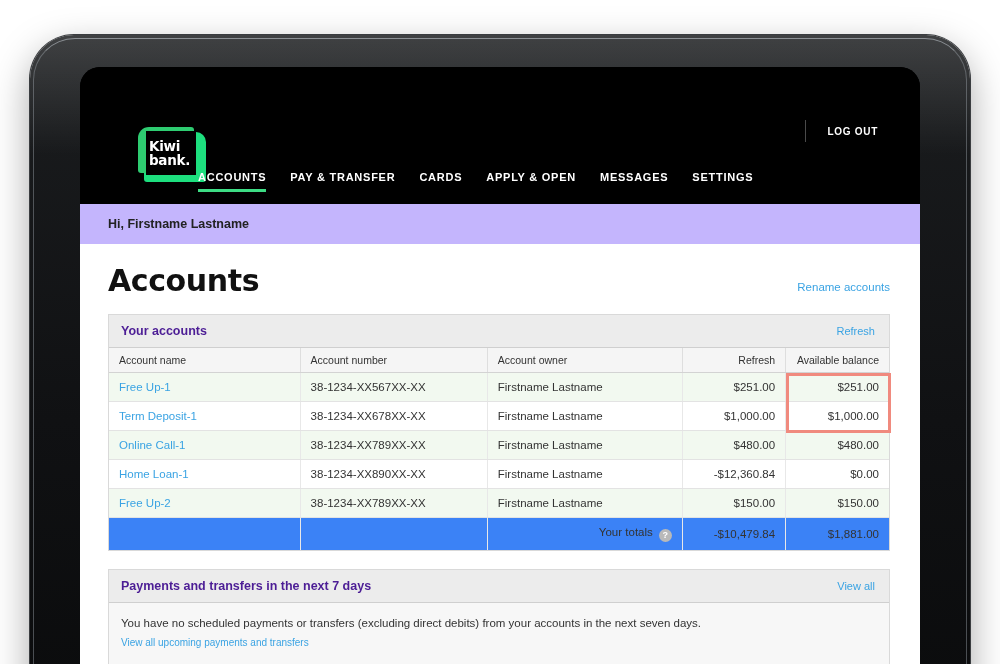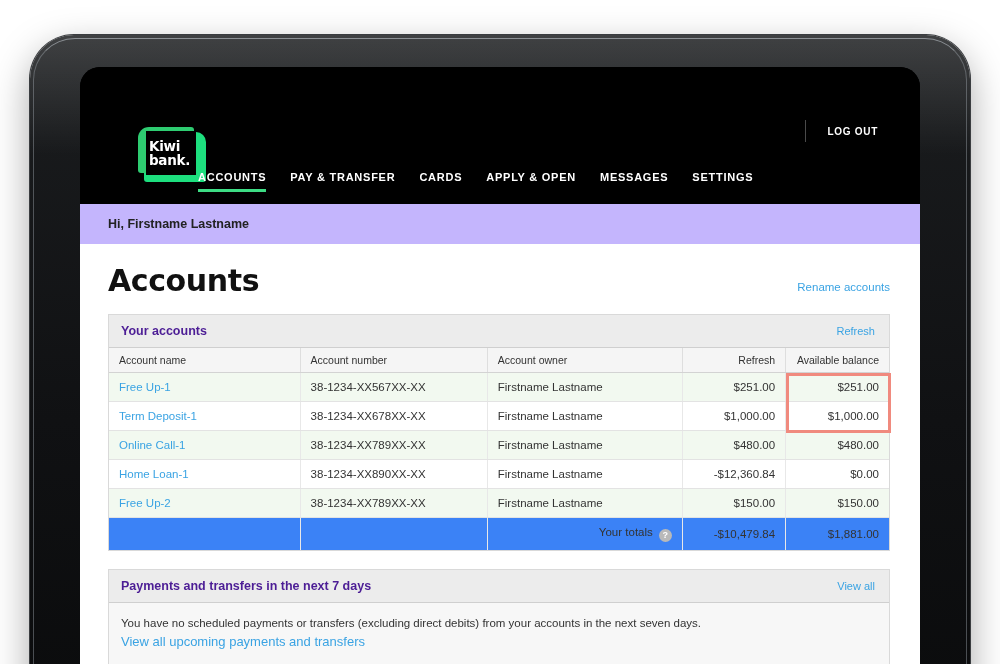--- a/index.html
+++ b/index.html
@@ -296,21 +296,21 @@
     padding: 12px 14px 14px 12px;
   }
   .pay-text {
     font-size: 11.5px;
     color: #333333;
     line-height: 1.5;
   }
   .pay-link {
     display: inline-block;
     color: #3aa3e3;
-    font-size: 13px;
+    font-size: 10px;
     cursor: pointer;
   }
 </style>
 </head>
 <body>
 
 <div class="device-stage">
   <div class="tablet-body">
     <div class="tablet-gloss"></div>
     <div class="tablet-edge-hi"></div>

